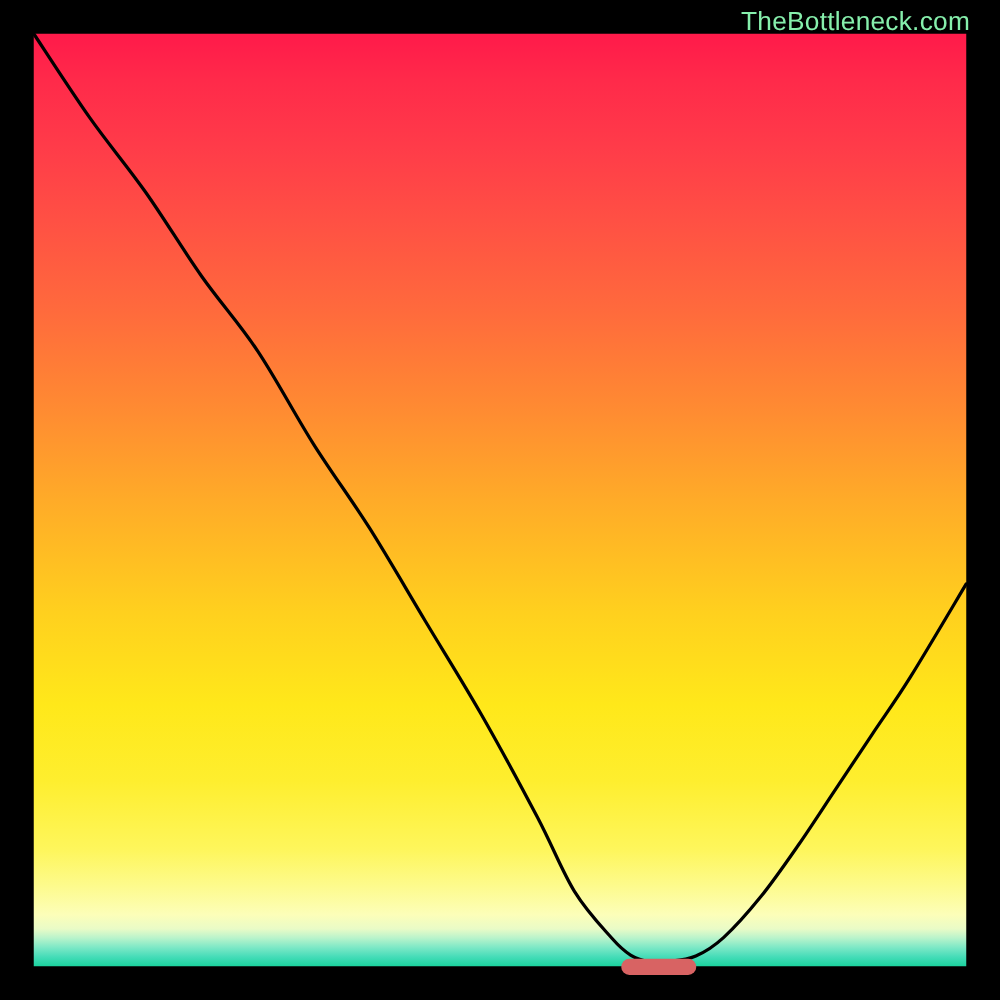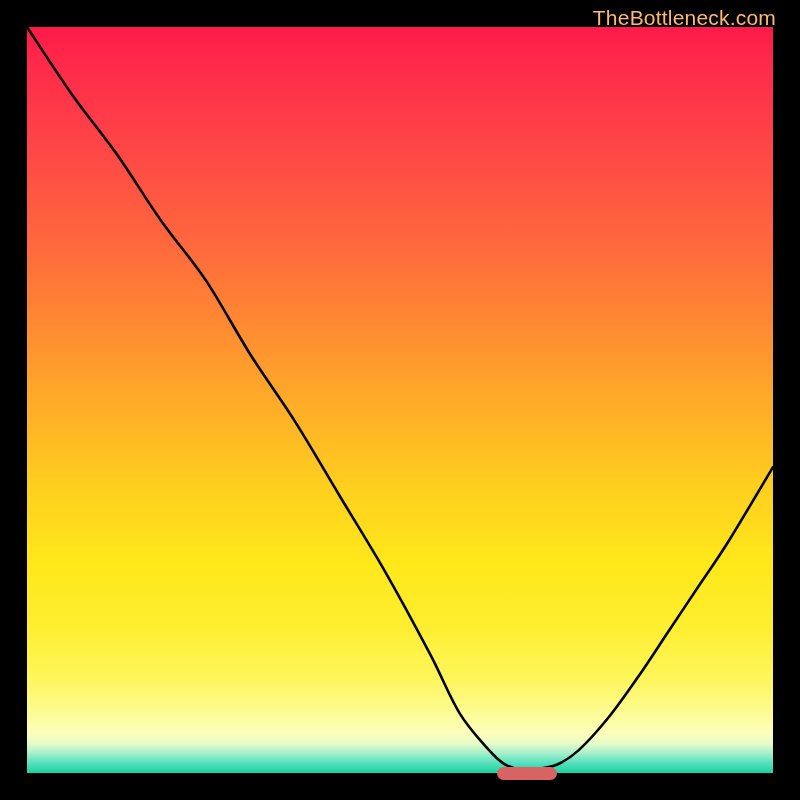--- a/index.html
+++ b/index.html
@@ -51,21 +51,21 @@
     width: 746px;
     height: 746px;
     overflow: visible;
   }
   .watermark {
     position: absolute;
     top: 6px;
     right: 24px;
     font-family: Arial, Helvetica, sans-serif;
     font-size: 21px;
-    color: #fdba74;
+    color: #86efac;
     letter-spacing: 0.2px;
   }
   .base-marker {
     position: absolute;
     width: 58px;
     height: 13px;
     border-radius: 7px;
     background: #d86363;
   }
 </style>

